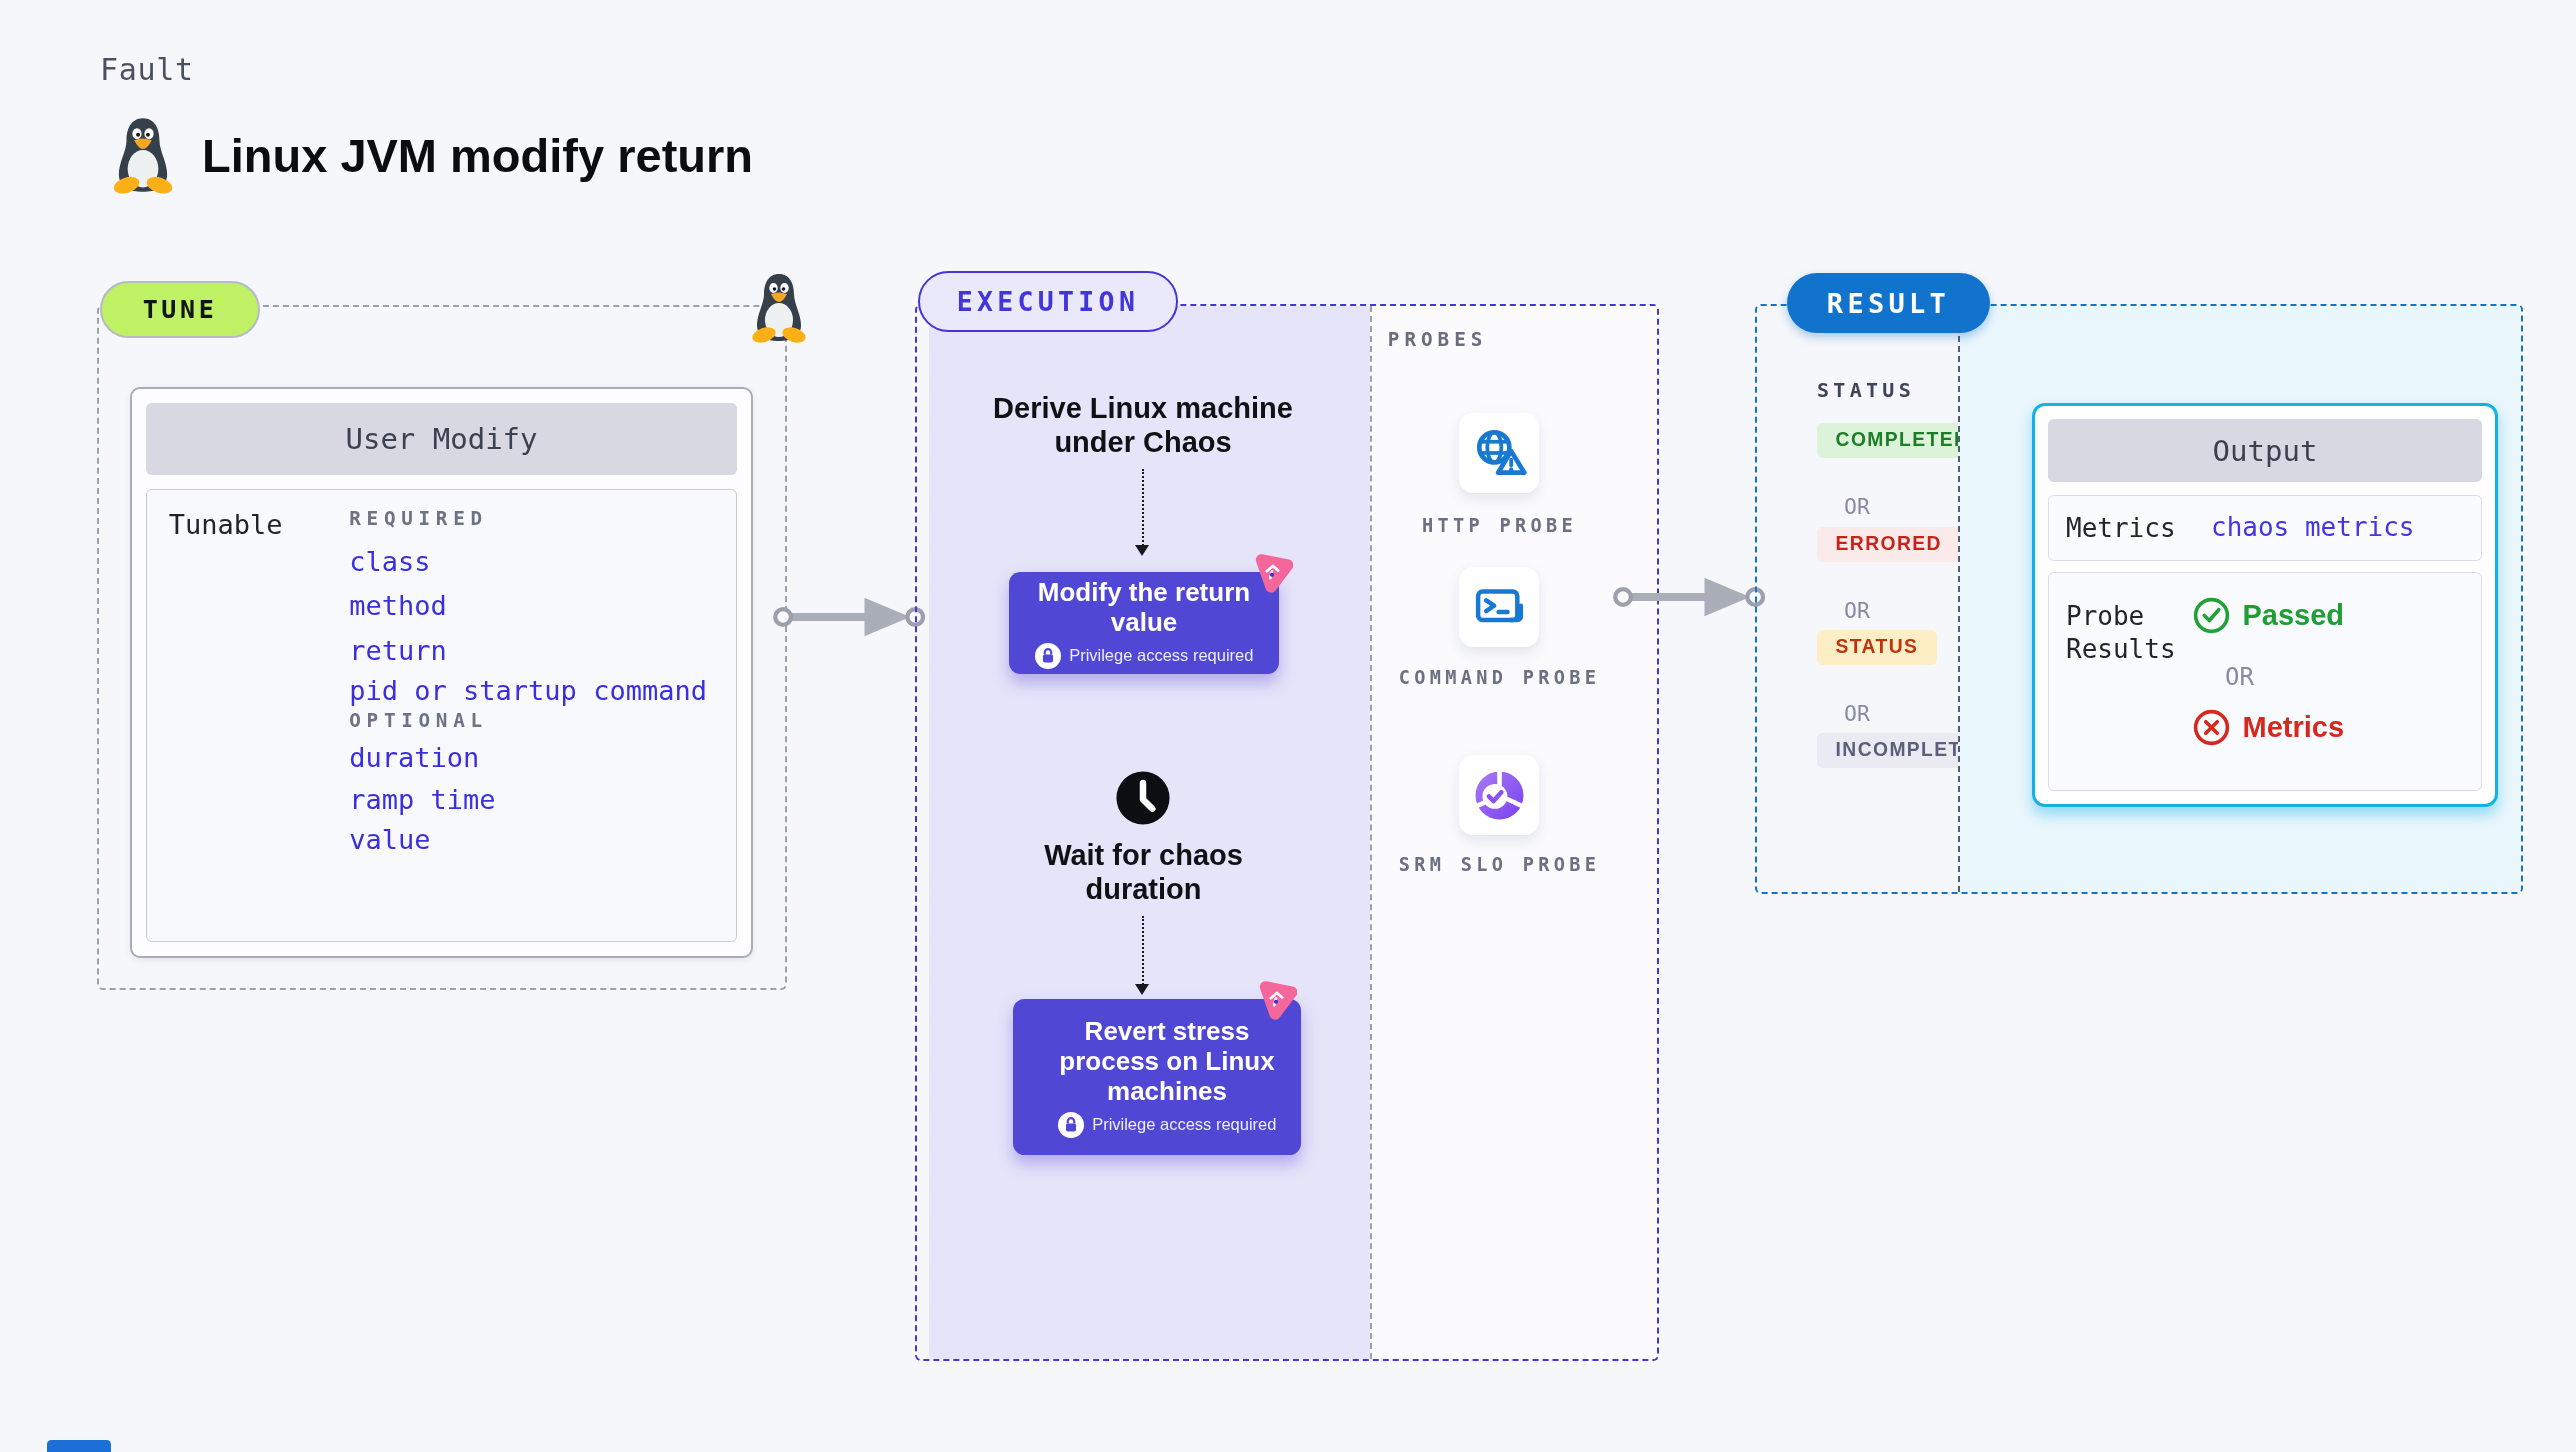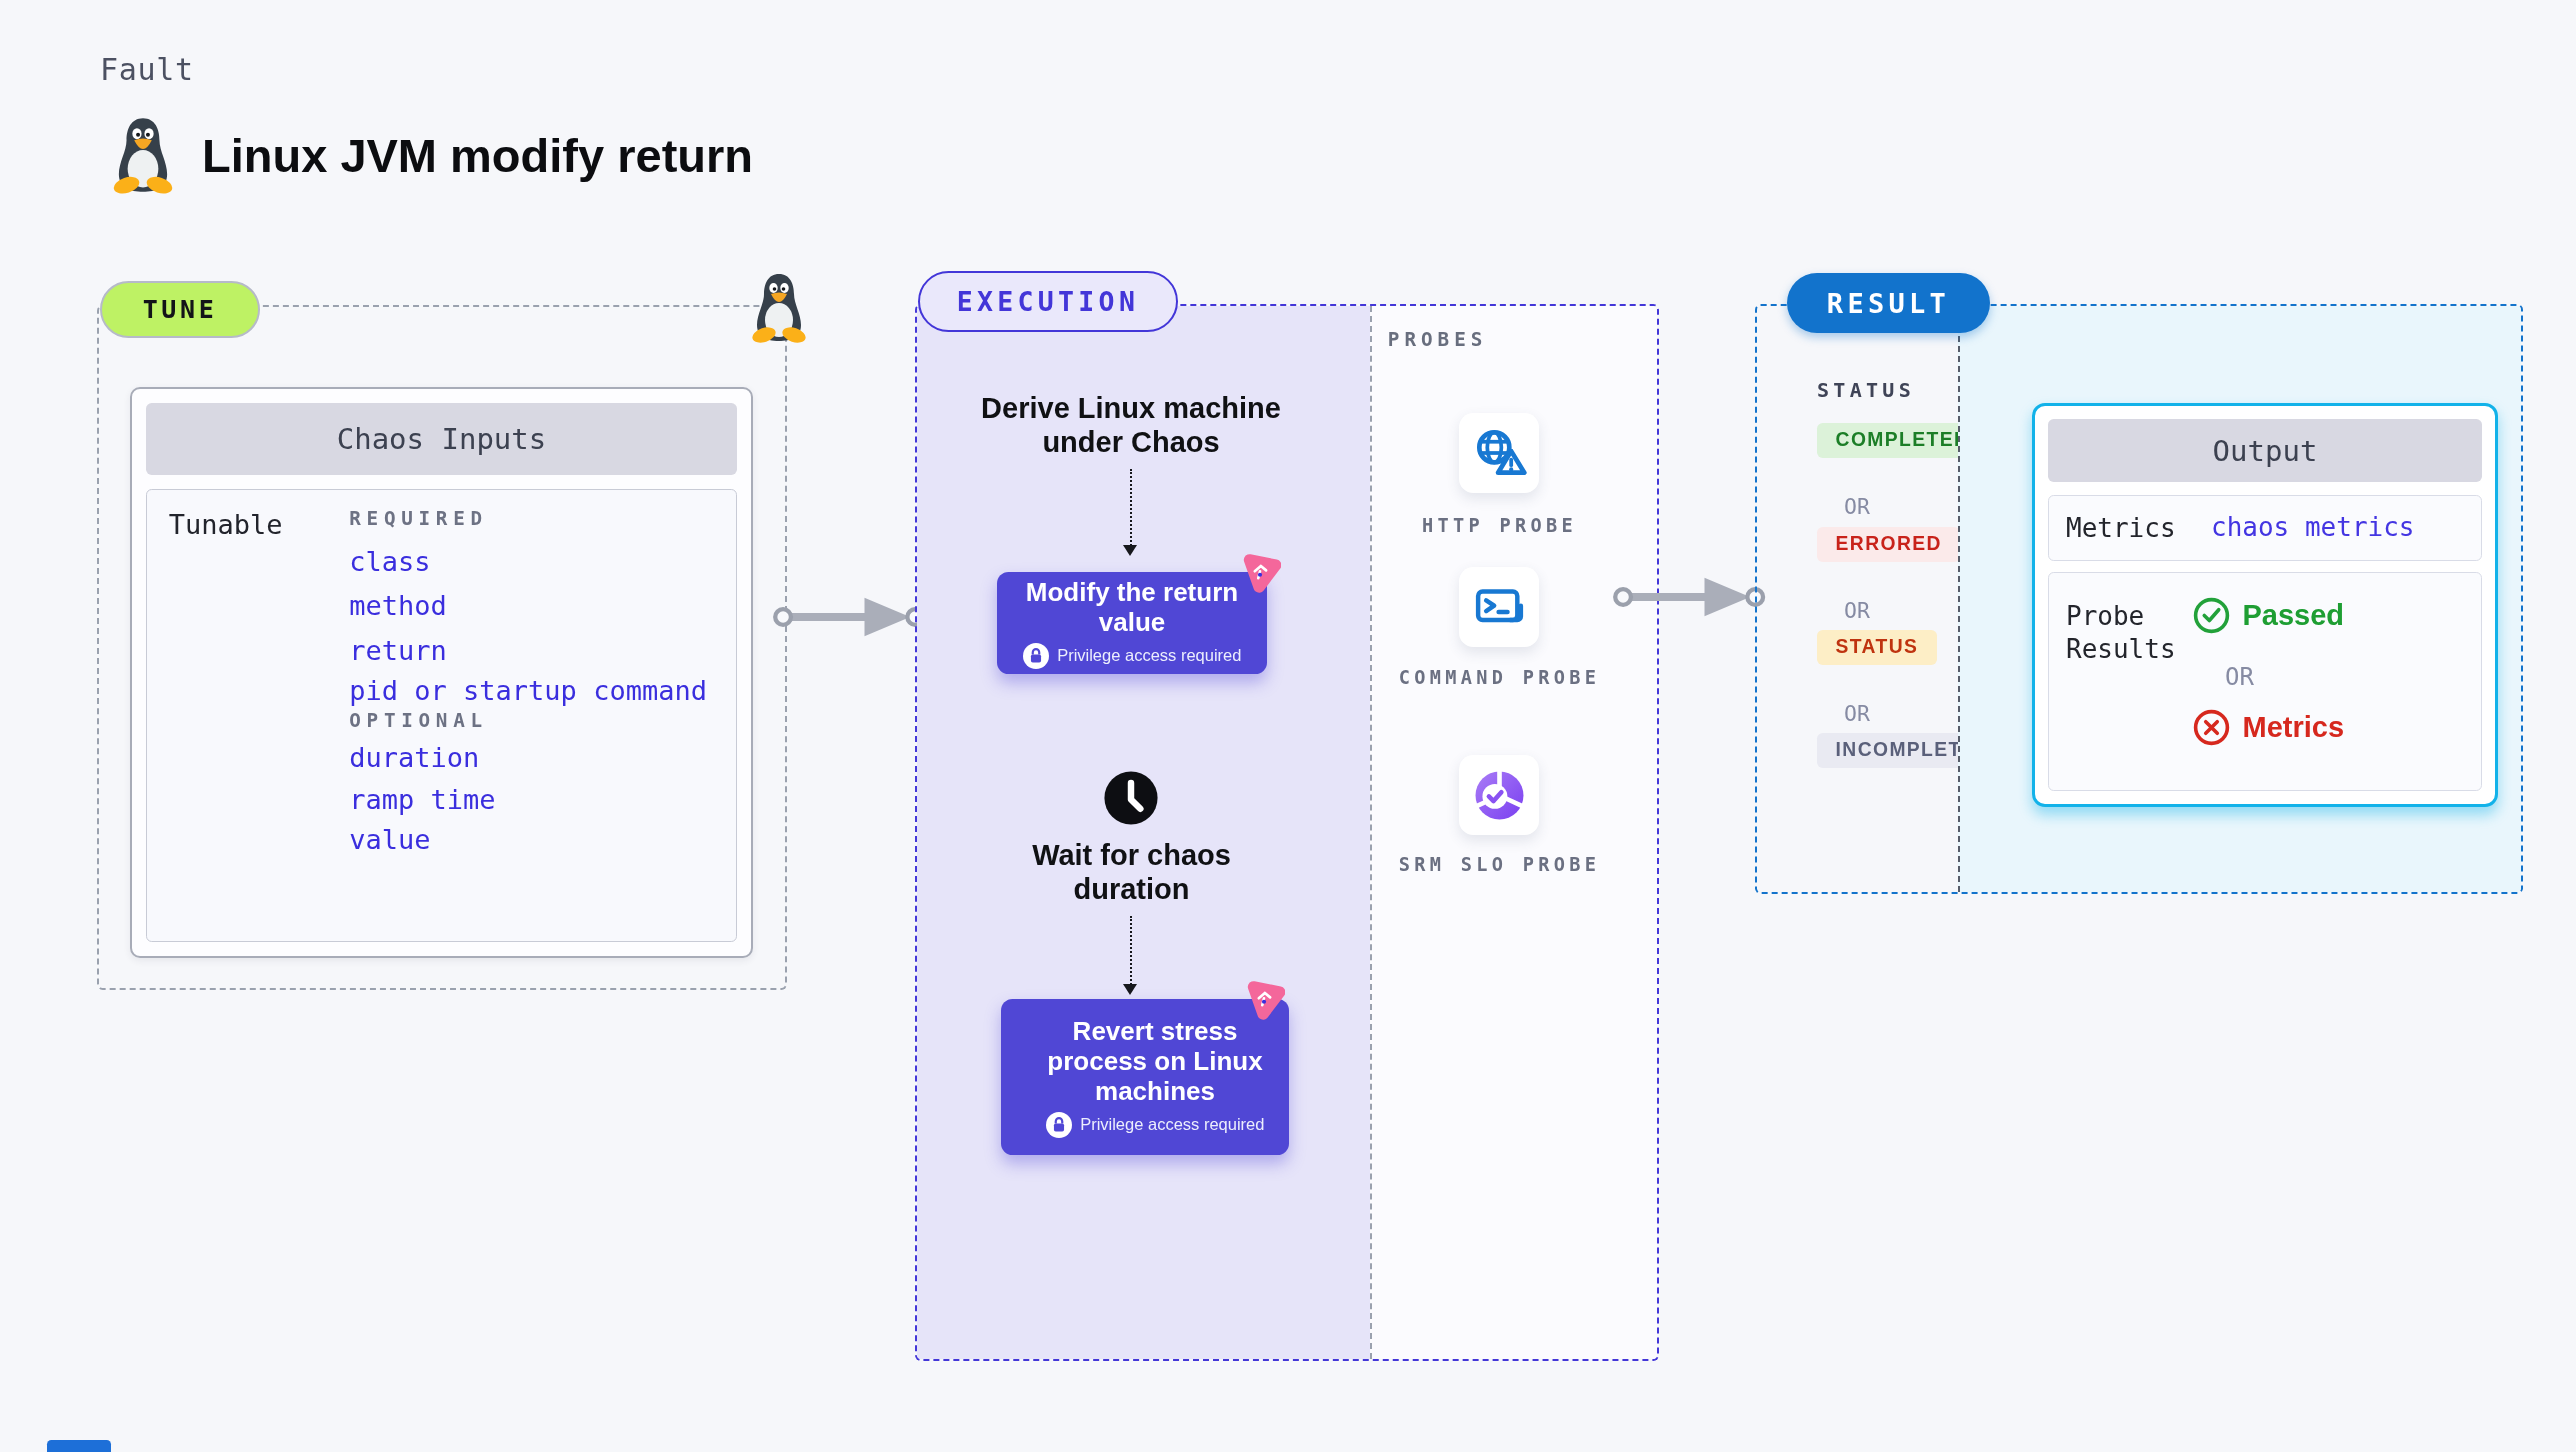--- a/index.html
+++ b/index.html
@@ -111,21 +111,21 @@
     </svg>
   <div class="abs page-title" style="left:202px;top:128px;">Linux JVM modify return</div>
 
   <div class="abs tune-box" style="left:97px;top:305px;width:686px;height:681px;"></div>
   <div class="abs pill pill-tune" style="left:100px;top:281px;width:156px;height:53px;">TUNE</div>
   <svg class="abs" style="left:746px;top:271px;" width="66" height="72" viewBox="0 0 64 72">
       <use href="#tux"></use>
     </svg>
 
   <div class="abs ui-card" style="left:130px;top:387px;width:619px;height:567px;">
-    <div class="abs bar-header" style="left:14.3px;top:14.3px;right:14.3px;height:72px;">Chaos Inputs</div>
+    <div class="abs bar-header" style="left:14.3px;top:14.3px;right:14.3px;height:72px;">User Modify</div>
     <div class="abs ui-panel" style="left:14.3px;top:100px;right:14.3px;bottom:14.3px;">
       <div class="abs ui-label" style="left:21.5px;top:18.6px;">Tunable</div>
 
       <div class="abs ui-group" style="left:202px;top:17px;">REQUIRED</div>
       <div class="abs ui-item" style="left:202px;top:56px;">class</div>
       <div class="abs ui-item" style="left:202px;top:100px;">method</div>
       <div class="abs ui-item" style="left:202px;top:145px;">return</div>
       <div class="abs ui-item" style="left:202px;top:185px;">pid or startup command</div>
 
       <div class="abs ui-group" style="left:202px;top:219px;">OPTIONAL</div>
@@ -133,21 +133,21 @@
       <div class="abs ui-item" style="left:202px;top:294px;">ramp time</div>
       <div class="abs ui-item" style="left:202px;top:334px;">value</div>
     </div>
   </div>
 
   <svg class="abs h-arrow" style="left:770px;top:592px;" width="154" height="50" viewBox="0 0 215 70">
       <use href="#arrow-h"></use>
     </svg>
 
   <div class="abs exec-box" style="left:915px;top:304px;width:740px;height:1053px;">
-    <div class="abs exec-flow" style="left:0;top:0;width:453px;height:100%;border-radius:4.3px 0 0 4.3px;">
+    <div class="abs exec-flow" style="left:12px;top:0;width:453px;height:100%;border-radius:4.3px 0 0 4.3px;">
 
       <div class="abs step-text" style="left:42px;top:85px;width:344px;">Derive Linux machine under Chaos</div>
 
       <div class="abs dotted-line" style="left:213px;top:163px;height:77px;"></div>
       <div class="abs dotted-head" style="left:206px;top:239px;"></div>
 
       <div class="abs chaos-card" style="left:80px;top:266px;width:270px;height:102px;">
         <div class="chaos-card-title" style="width:244px;">Modify the return value</div>
         <div class="priv-row">
           <svg width="26" height="26" viewBox="0 0 36 36">

